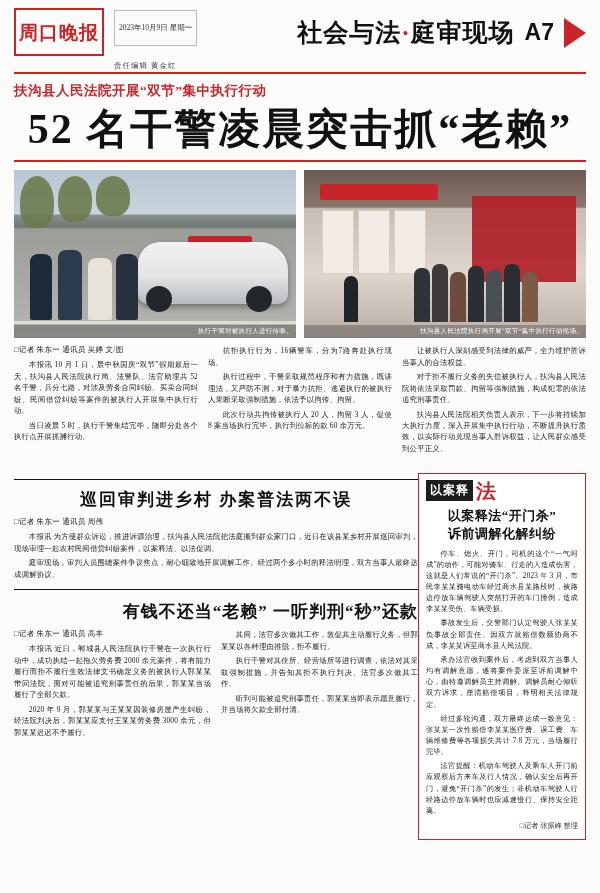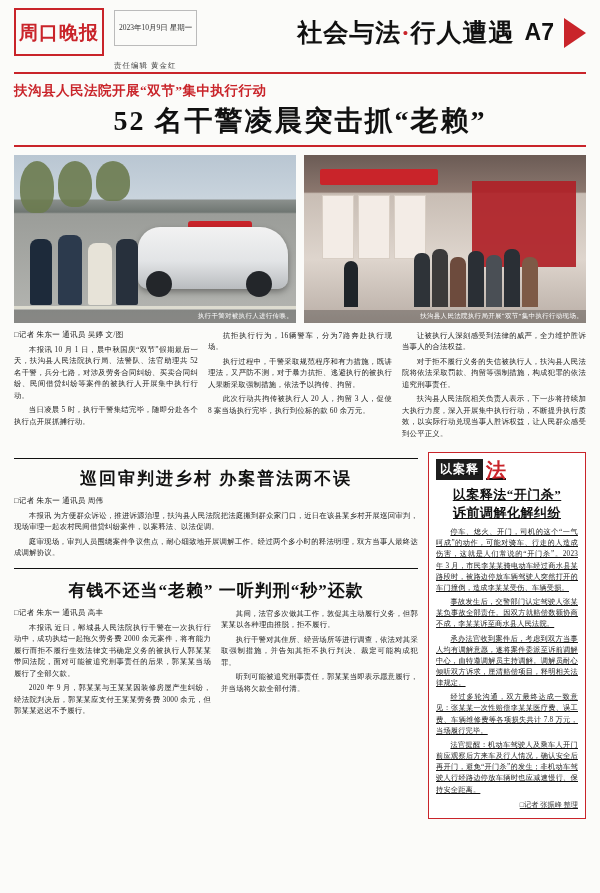--- a/index.html
+++ b/index.html
@@ -80,21 +80,21 @@
 
   
   .kicker{
     margin-top:8px;
     font-size:13.5px;font-weight:bold;color:#c9242a;
     letter-spacing:0.5px;
   }
   .headline{
     margin-top:6px;
     text-align:center;
-    font-size:28px;
+    font-size:42px;
     font-weight:bold;
     letter-spacing:2px;
     line-height:1.1;
     color:#111;
   }
   .rule-red{
     height:2px;background:#c9242a;margin-top:8px;
   }
 
   
@@ -154,33 +154,33 @@
   .body{
     font-size:7.4px;
     line-height:1.55;
     text-align:justify;
     color:#222;
     letter-spacing:.2px;
   }
   .body p{margin:0 0 3px 0;text-indent:2em;}
 
   
-  .mid-wrap{display:flex;gap:10px;margin-top:10px;}
+  .mid-wrap{display:flex;margin-top:16px;}
   .mid-left{flex:0 0 404px;}
-  .mid-right{flex:1;text-decoration:underline;}
+  .mid-right{flex:1;}
   .sub-rule{height:1px;background:#111;margin:6px 0 0 0;}
   .subhead{
     text-align:center;
     font-size:17px;font-weight:bold;letter-spacing:2px;
     margin:8px 0 6px 0;
   }
   .cols2{display:flex;gap:10px;}
 
   .subhead2{
-    text-align:center;
+    text-align:right;
     font-size:17px;font-weight:bold;letter-spacing:1px;
     margin:10px 0 6px 0;
   }
 
   
   .sidebox{
     border:1px solid #c9242a;
     padding:6px 7px 8px 7px;
     background:#fff;
     height:100%;
@@ -214,21 +214,21 @@
 <div class="page">
 
   <div class="masthead">
     <div class="logo-box">周口晚报</div>
     <div class="mast-mid">
       <div class="mast-date">2023年10月9日 星期一</div>
       <div class="mast-editors">责任编辑 黄金红</div>
     </div>
     <div class="mast-right">
       <div class="section-title">
-        <span>社会与法</span><span class="accent">·</span><span>行人遭遇</span>
+        <span>社会与法</span><span class="accent">·</span><span>庭审现场</span>
       </div>
       <div class="page-num">A7</div>
       <div class="mast-arrow"></div>
     </div>
   </div>
 
   <div class="kicker">扶沟县人民法院开展“双节”集中执行行动</div>
   <div class="headline">52 名干警凌晨突击抓“老赖”</div>
   <div class="rule-red"></div>
 
@@ -311,21 +311,21 @@
         <div class="col">
           <div class="byline">□记者 朱东一 通讯员 高丰</div>
           <div class="body">
             <p>本报讯 近日，郸城县人民法院执行干警在一次执行行动中，成功执结一起拖欠劳务费 2000 余元案件，将有能力履行而拒不履行生效法律文书确定义务的被执行人郭某某带回法院，面对可能被追究刑事责任的后果，郭某某当场履行了全部欠款。</p>
             <p>2020 年 9 月，郭某某与王某某因装修房屋产生纠纷，经法院判决后，郭某某应支付王某某劳务费 3000 余元，但郭某某迟迟不予履行。</p>
           </div>
         </div>
         <div class="col">
           <div class="body">
             <p>其间，法官多次做其工作，敦促其主动履行义务，但郭某某以各种理由推脱，拒不履行。</p>
-            <p>执行干警对其住所、经营场所等进行调查，依法对其采取强制措施，并告知其拒不执行判决、裁定可能构成犯罪。</p>
+            <p>执行干警对其住所、经营场所等进行调查，依法对其采取强制措施，并告知其拒不执行判决、法官多次做其工作。</p>
             <p>听到可能被追究刑事责任，郭某某当即表示愿意履行，并当场将欠款全部付清。</p>
           </div>
         </div>
       </div>
 
     </div>
 
     <div class="mid-right">
       <div class="sidebox">
         <div class="sidebox-tag">

